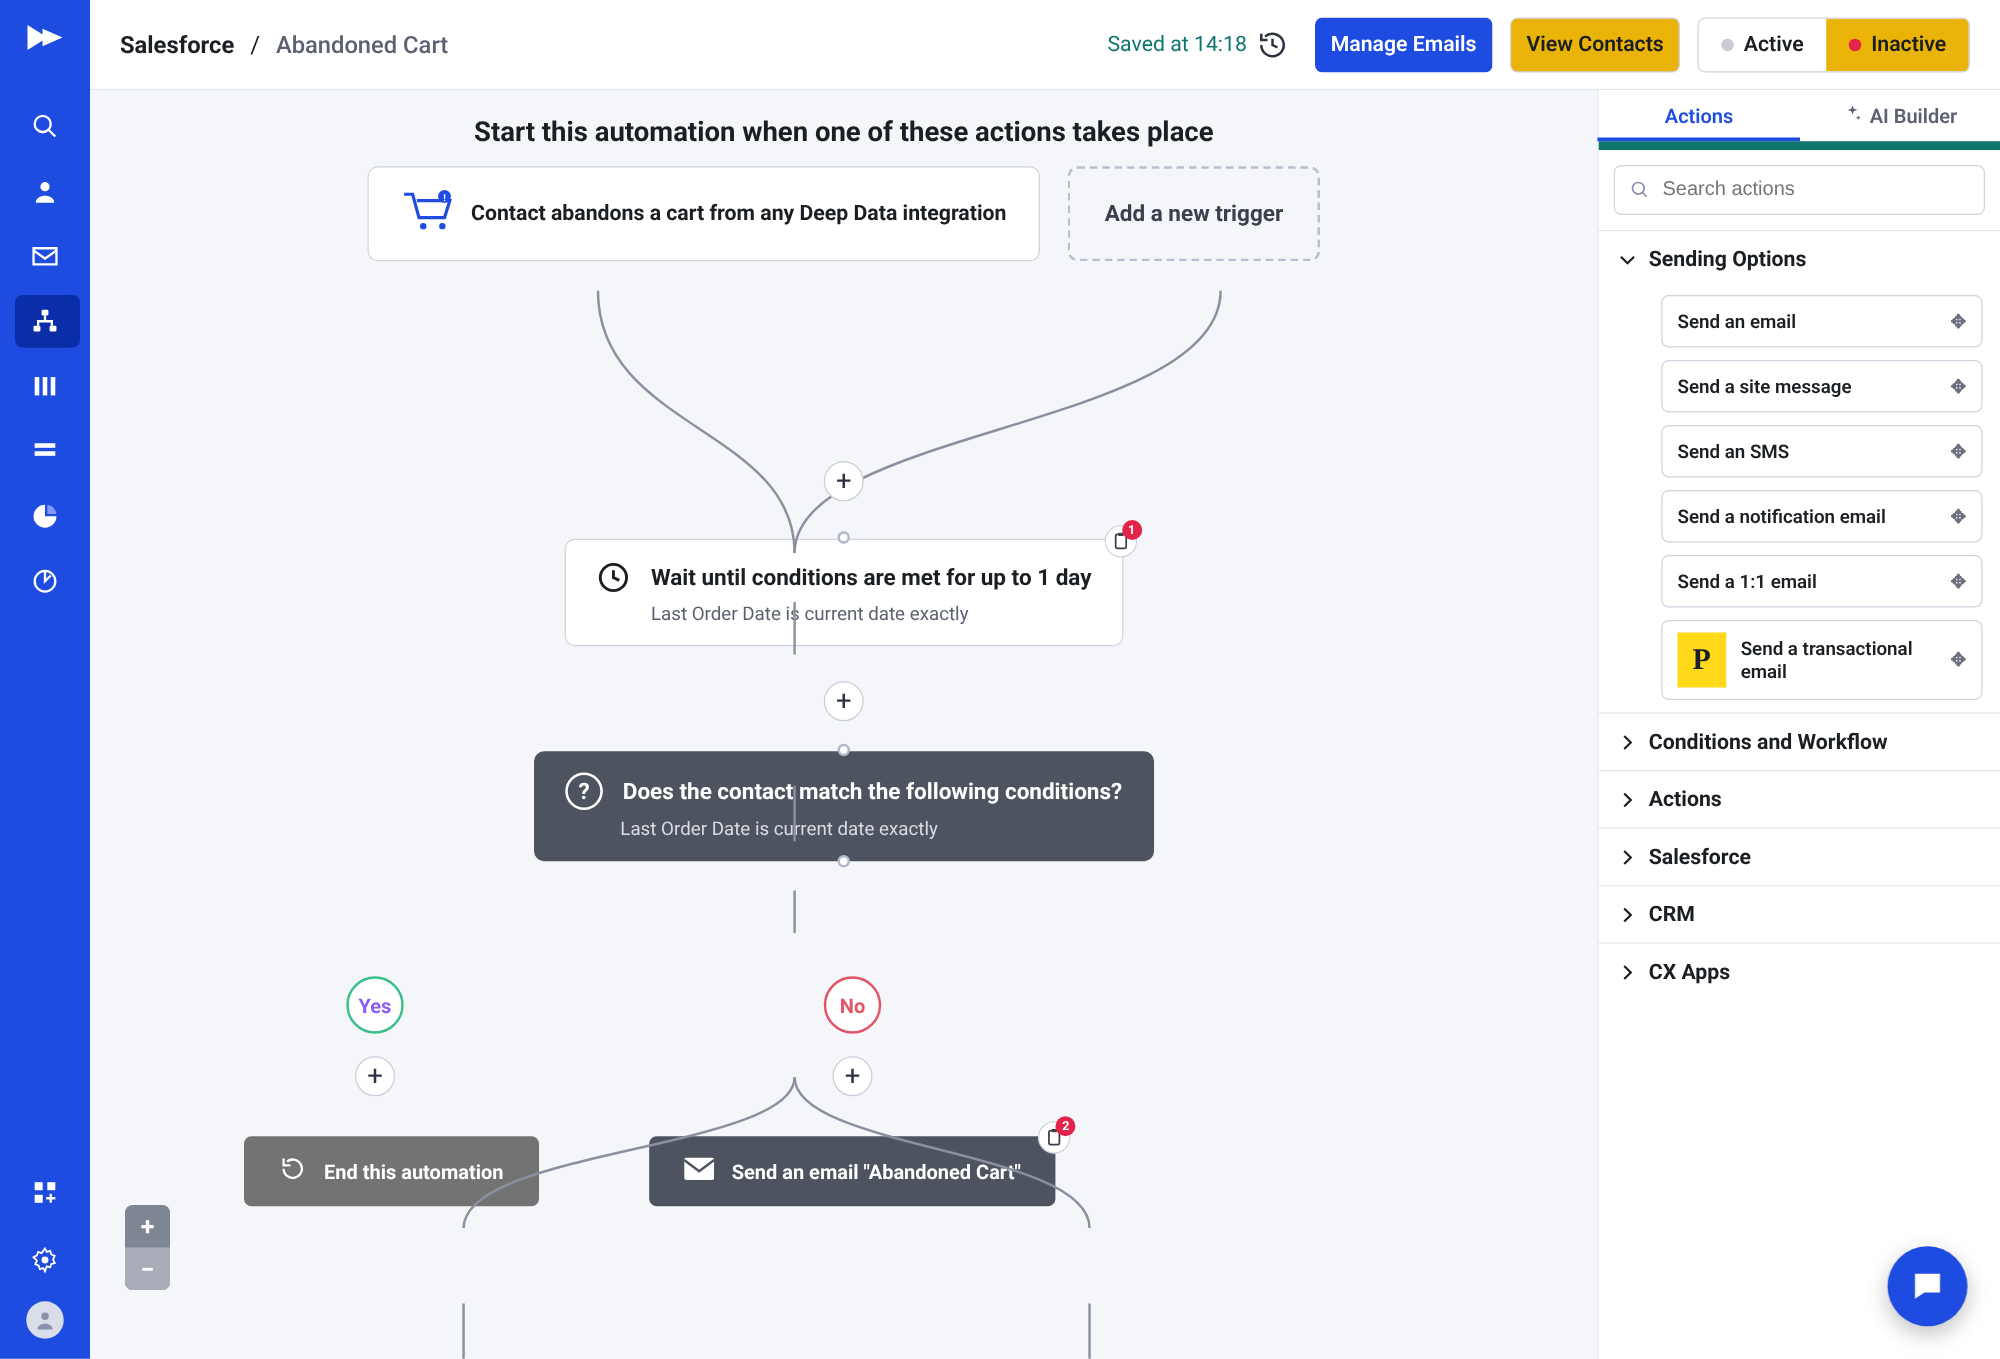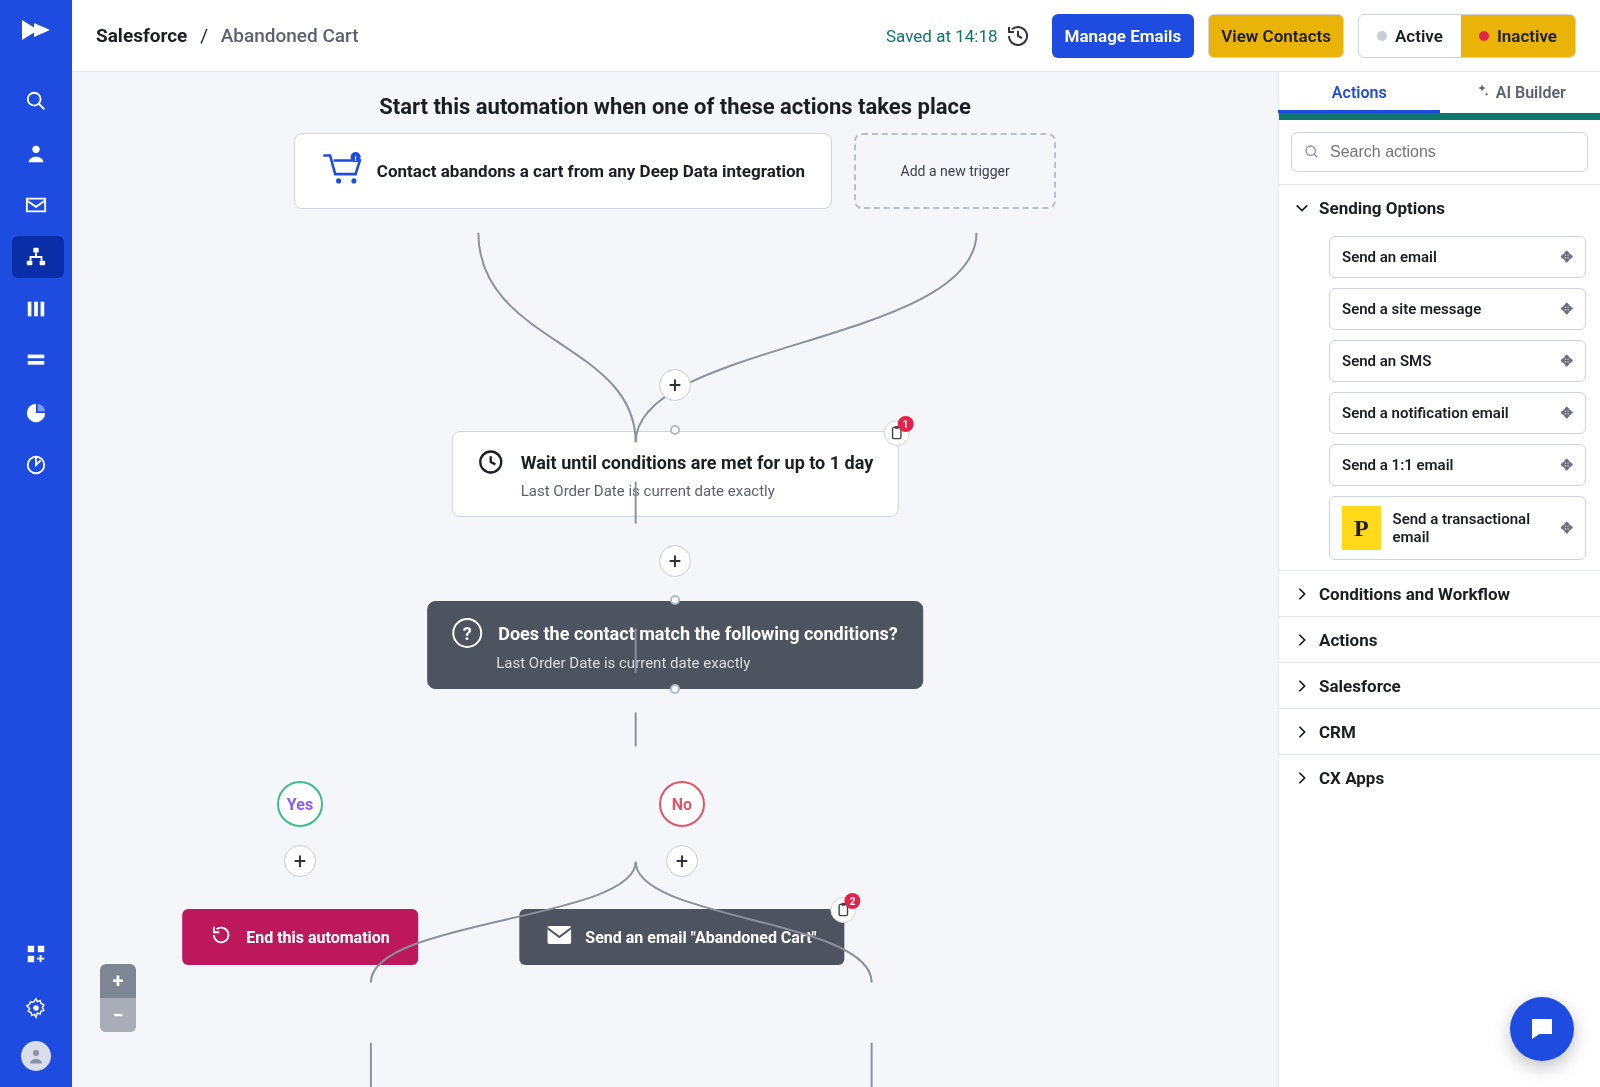--- a/index.html
+++ b/index.html
@@ -106,21 +106,21 @@
     background:#fff; border:1px solid #d0d4de; border-radius:8px;
     height:76px; display:flex; align-items:center; gap:14px;
     padding: 0 26px; font-size:17px; font-weight:700;
     min-width:500px;
   }
   .trigger-card .cart-icon svg{ width:42px; height:34px; }
   .add-trigger {
     border:2px dashed #b9bfce; border-radius:8px;
     height:76px; min-width:202px;
     display:flex;align-items:center;justify-content:center;
-    font-size:14px; font-weight:400; color:#3b404c;
+    font-size:18px; font-weight:700; color:#3b404c;
     cursor:pointer;
   }
   
   .flow-card {
     position:absolute; background:#fff;
     border:1px solid #d0d4de; border-radius:8px;
     padding:16px 24px;
     min-width:410px;
     left:50%; transform:translateX(-50%);
   }
@@ -162,21 +162,21 @@
   .branch-pill.no{border:2px solid #e15566;color:#e15566;}
 
   .action-card {
     position:absolute;
     height:56px; min-width:224px;
     border-radius:6px;
     display:flex;align-items:center;justify-content:center;gap:14px;
     color:#fff;font-size:16px;font-weight:700;
     padding:0 28px;
   }
-  .action-card.end{background:#be185d;}
+  .action-card.end{background:#737373;margin-left:13px;}
   .action-card.send{background:#4e545f;}
 
   
   .card-badge{
     position:absolute; width:26px;height:26px;border-radius:50%;
     background:#fff;border:1px solid #d0d4de;
     display:flex;align-items:center;justify-content:center;
     z-index:6;
   }
   .card-badge .num{

